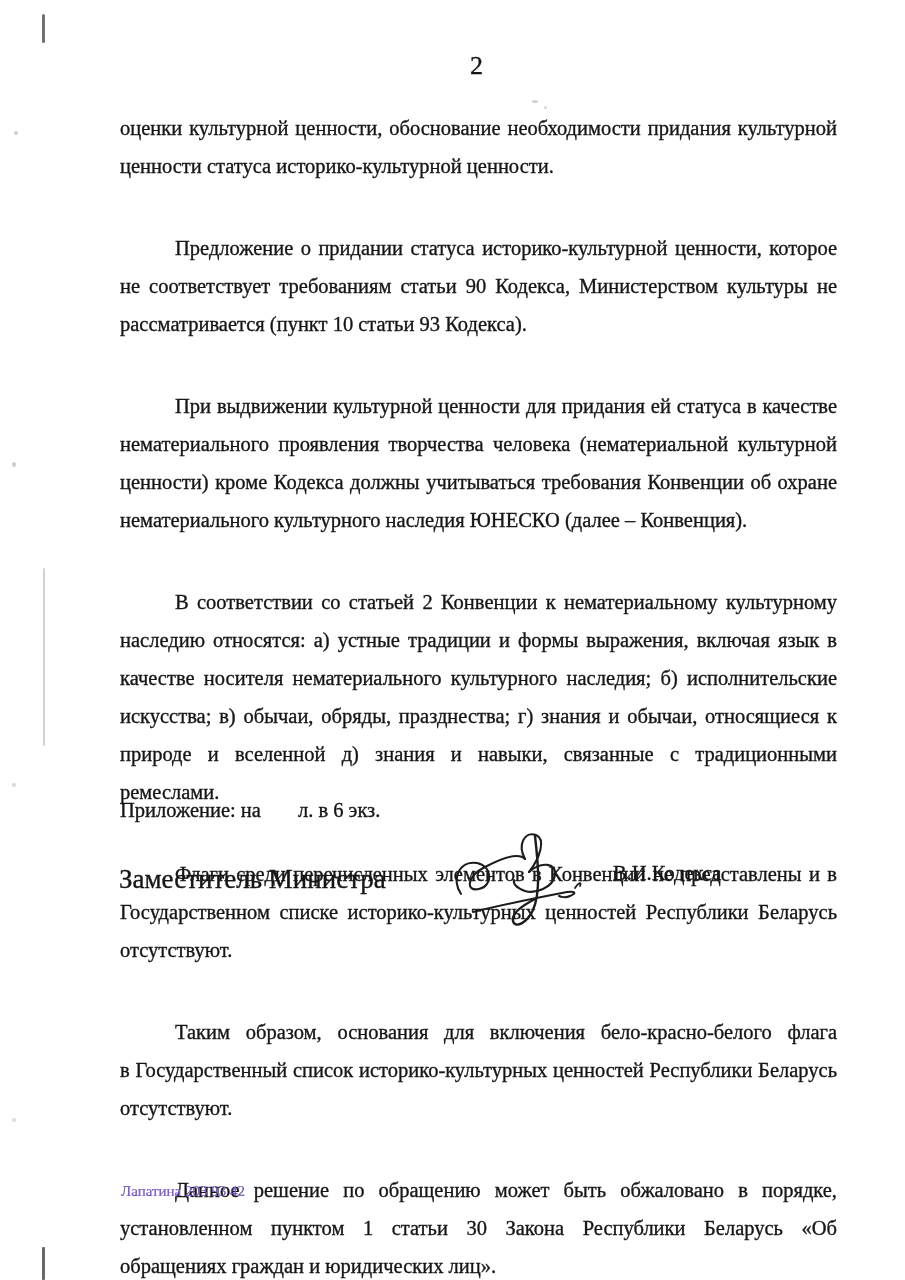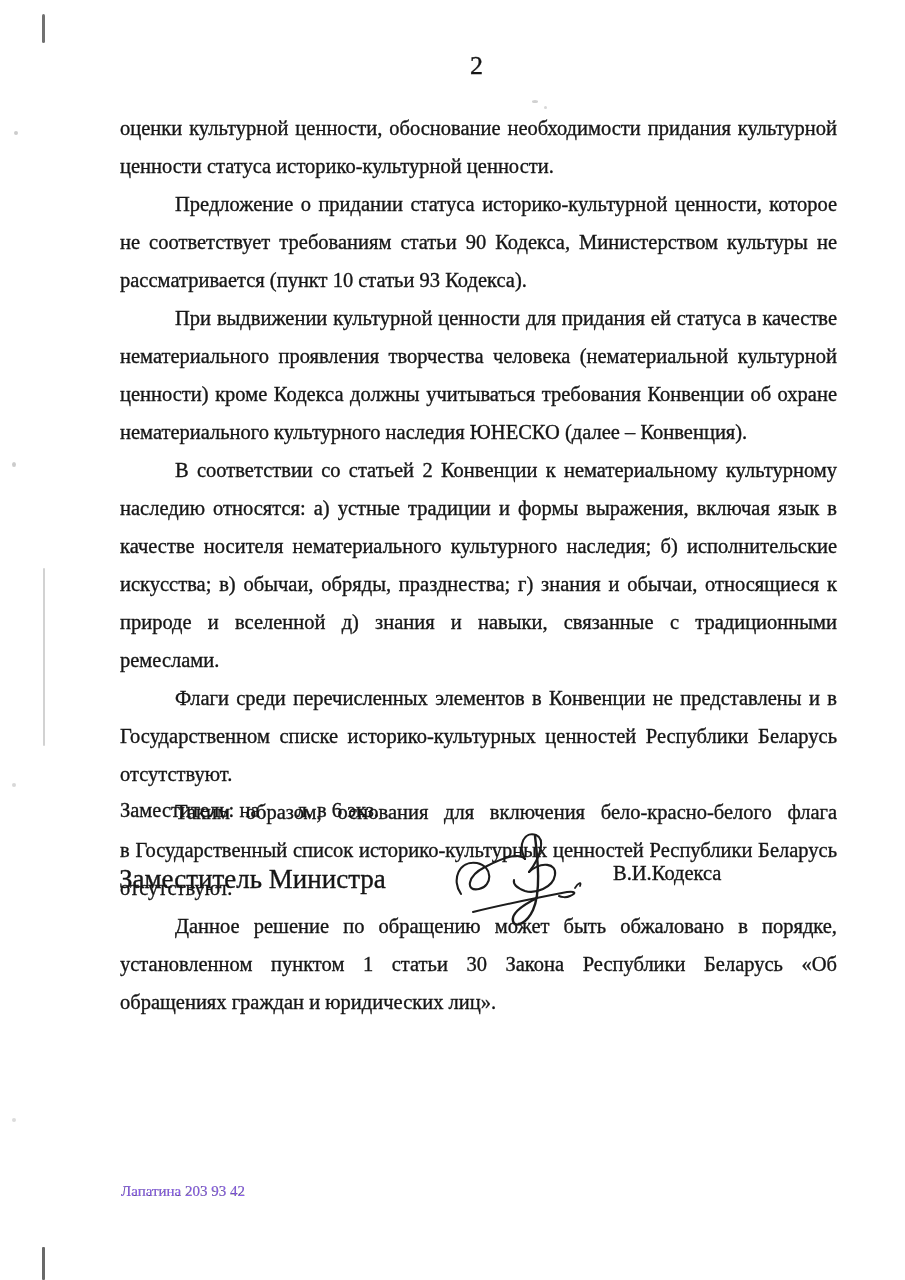--- a/index.html
+++ b/index.html
@@ -32,20 +32,21 @@
     font-size: 20.5px;
     line-height: 38px;
     text-align: justify;
   }
   .body-text p {
     margin: 0;
     padding: 0;
   }
   .body-text p.indent {
     text-indent: 55px;
+    margin-top: 44px;
   }
   .attachment-line {
     position: absolute;
     left: 120px;
     top: 799px;
     font-size: 20.5px;
     white-space: nowrap;
   }
   .attachment-gap {
     display: inline-block;
@@ -106,21 +107,21 @@
       <p class="">оценки культурной ценности, обоснование необходимости придания культурной ценности статуса историко-культурной ценности.</p>
       <p class="indent">Предложение о придании статуса историко-культурной ценности, которое не соответствует требованиям статьи 90 Кодекса, Министерством культуры не рассматривается (пункт 10 статьи 93 Кодекса).</p>
       <p class="indent">При выдвижении культурной ценности для придания ей статуса в&nbsp;качестве нематериального проявления творчества человека (нематериальной культурной ценности) кроме Кодекса должны учитываться требования Конвенции об охране нематериального культурного наследия ЮНЕСКО (далее – Конвенция).</p>
       <p class="indent">В соответствии со статьей 2 Конвенции к нематериальному культурному наследию относятся: а) устные традиции и формы выражения, включая язык в качестве носителя нематериального культурного наследия; б) исполнительские искусства; в) обычаи, обряды, празднества; г) знания и обычаи, относящиеся к природе и вселенной д) знания и навыки, связанные с традиционными ремеслами.</p>
       <p class="indent">Флаги среди перечисленных элементов в Конвенции не&nbsp;представлены и в Государственном списке историко-культурных ценностей Республики Беларусь отсутствуют.</p>
       <p class="indent">Таким образом, основания для включения бело-красно-белого флага в&nbsp;Государственный список историко-культурных ценностей Республики Беларусь отсутствуют.</p>
       <p class="indent">Данное решение по обращению может быть обжаловано в порядке, установленном пунктом 1 статьи 30 Закона Республики Беларусь «Об обращениях граждан и юридических лиц».</p>
     </div>
 
   <div class="attachment-line">
-    <span>Заместитель: на</span><span class="attachment-gap"></span><span>л. в 6 экз.</span>
+    <span>Приложение: на</span><span class="attachment-gap"></span><span>л. в 6 экз.</span>
   </div>
 
   <div class="sign-title">Заместитель Министра</div>
 
   <svg class="signature-svg" viewBox="0 0 140 100" fill="none" xmlns="http://www.w3.org/2000/svg">
     <g stroke="#1c1c1c" stroke-linecap="round" fill="none">
       <path stroke-width="2.1" d="M12,64 C2,50 10,30 28,33 C44,36 44,56 30,59 C16,62 18,46 36,37 C55,27 70,22 76,29"></path>
       <path stroke-width="2.1" d="M76,29 C68,14 76,1 87,5 C97,9 91,28 80,42"></path>
       <path stroke-width="2.1" d="M80,42 C92,31 108,33 106,45 C104,58 86,64 76,61 C68,58 64,54 65,50"></path>
       <path stroke-width="2.4" d="M86,6 C89,32 92,62 84,80 C78,93 66,99 64,91 C62,83 74,75 88,68"></path>

